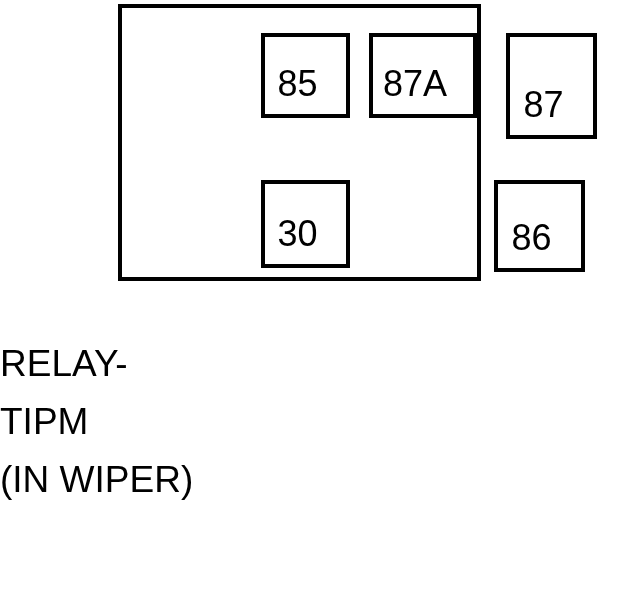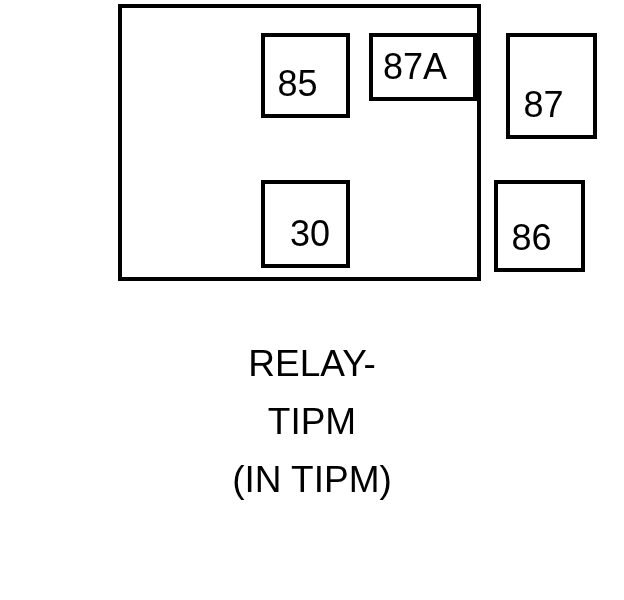--- a/index.html
+++ b/index.html
@@ -42,32 +42,32 @@
     display: block;
     font-size: 36px;
     line-height: 1;
     letter-spacing: 0px;
     padding-bottom: 12px;
     padding-right: 16px;
     white-space: nowrap;
   }
 
   #terminal-85  { left: 139px; top: 25px;  width: 89px;  height: 85px; }
-  #terminal-87a { left: 247px; top: 25px;  width: 108px; height: 68px; }
+  #terminal-87a { left: 247px; top: 25px;  width: 108px; height: 85px; }
   #terminal-87  { left: 384px; top: 25px;  width: 91px;  height: 106px; }
-  #terminal-30  { left: 139px; top: 172px; width: 89px;  height: 88px; justify-content: flex-end; }
+  #terminal-30  { left: 139px; top: 172px; width: 89px;  height: 88px; }
   #terminal-86  { left: 372px; top: 172px; width: 91px;  height: 92px; }
 
   
   #caption {
     position: absolute;
     left: 0;
     top: 335px;
     width: 624px;
-    text-align: center;
+    text-align: left;
   }
   #caption .caption-line {
     display: block;
     font-size: 37px;
     line-height: 58px;
     letter-spacing: 0px;
     white-space: nowrap;
   }
 </style>
 </head>
@@ -93,14 +93,14 @@
 
   <div class="terminal" id="terminal-86">
     <span class="pin-label">86</span>
   </div>
 
 </div>
 
 <div id="caption">
   <span class="caption-line">RELAY-</span>
   <span class="caption-line">TIPM</span>
-  <span class="caption-line">(IN TIPM)</span>
+  <span class="caption-line">(IN WIPER)</span>
 </div>
 
 </body></html>

